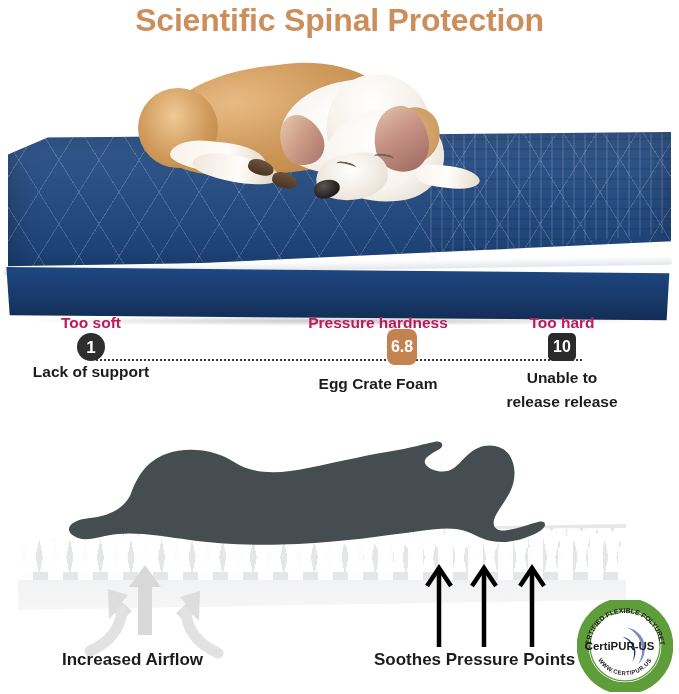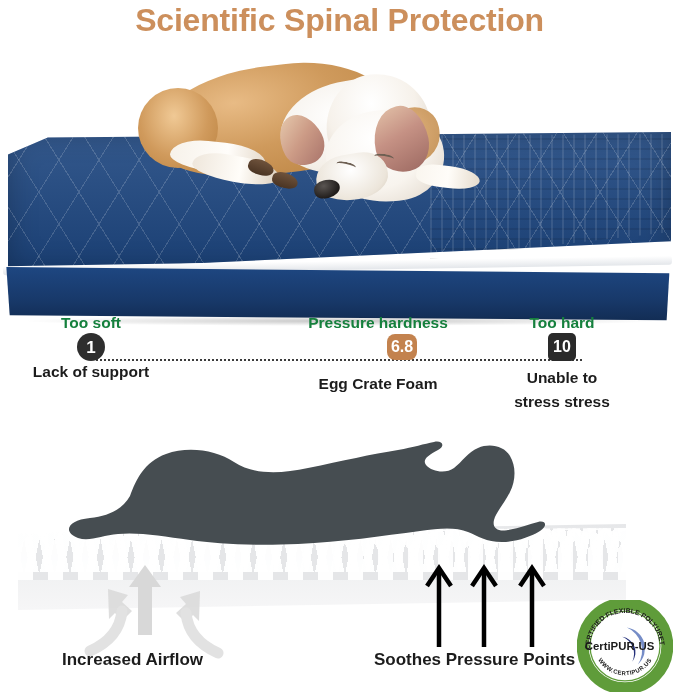--- a/index.html
+++ b/index.html
@@ -209,21 +209,21 @@
     position: absolute;
     left: 96px;
     top: 47px;
     width: 486px;
     border-top: 2px dotted #3c3c3c;
   }
   .marker-col { position: absolute; text-align: center; }
   .marker-top {
     font-size: 15.5px;
     font-weight: bold;
-    color: #15803d;
+    color: #be185d;
     white-space: nowrap;
     line-height: 1.1;
   }
   .marker-bottom {
     font-size: 15.5px;
     font-weight: bold;
     color: #1c1c1c;
     white-space: nowrap;
     line-height: 1.15;
   }
@@ -237,21 +237,21 @@
     position: relative;
     z-index: 3;
   }
   .chip-circle {
     width: 28px; height: 28px;
     border-radius: 50%;
     background: #2e2e2e;
     font-size: 17px;
   }
   .chip-soft {
-    width: 30px; height: 26px;
+    width: 30px; height: 36px;
     border-radius: 8px;
     background: #c3824e;
     font-size: 16px;
     margin-left: 48px;
   }
   .chip-hard {
     width: 28px; height: 28px;
     border-radius: 5px;
     background: #2a2a2a;
     font-size: 16px;
@@ -383,21 +383,21 @@
       </div>
       <div class="marker-bottom">Egg Crate Foam</div>
     </div>
 
     <div class="marker-col" id="col-right">
       <div class="marker-top">Too hard</div>
       <div class="chip-row">
         <span class="chip chip-hard">10</span>
       </div>
       <div class="marker-bottom">Unable to</div>
-      <div class="marker-bottom">stress stress</div>
+      <div class="marker-bottom">release release</div>
     </div>
   </div>
 
   <div class="diagram">
 
     <div class="foam-block"></div>
     <div class="foam-zig"></div>
     <div class="foam-zig2"></div>
 
     <svg class="silhouette" viewBox="0 0 550 120" preserveAspectRatio="none">

